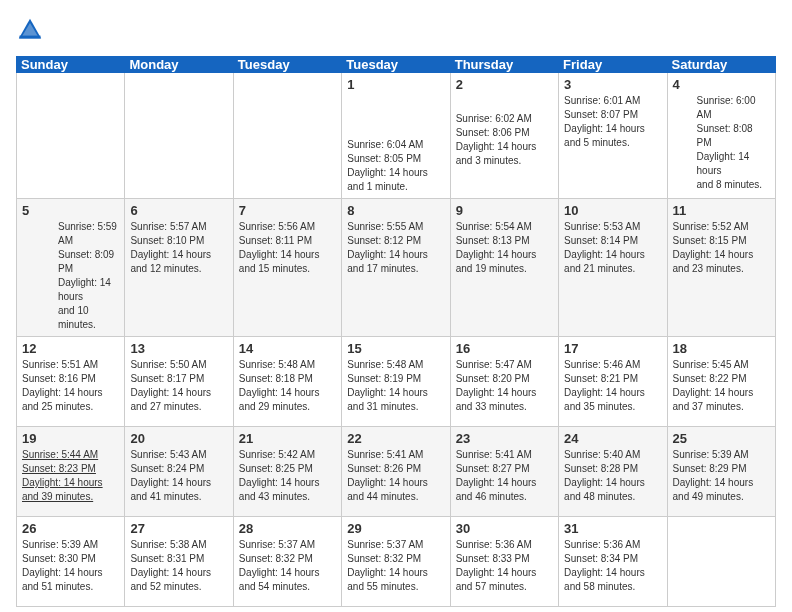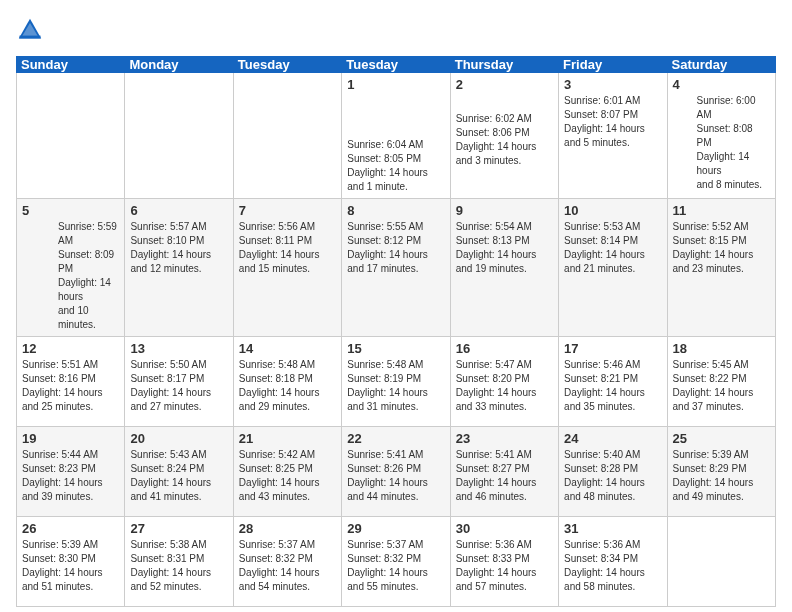--- a/index.html
+++ b/index.html
@@ -259,21 +259,21 @@
           <span class="day-num">18</span>
           <div class="cell-content" style="white-space: pre-line;">Sunrise: 5:45 AM
 Sunset: 8:22 PM
 Daylight: 14 hours
 and 37 minutes.</div>
         </td>
       </tr>
       <tr>
         <td>
           <span class="day-num">19</span>
-          <div class="cell-content" style="white-space: pre-line;">Sunrise: 5:44 AM
+          <div class="cell-content" style="white-space: pre-line; text-decoration: underline;">Sunrise: 5:44 AM
 Sunset: 8:23 PM
 Daylight: 14 hours
 and 39 minutes.</div>
         </td>
         <td>
           <span class="day-num">20</span>
           <div class="cell-content" style="white-space: pre-line;">Sunrise: 5:43 AM
 Sunset: 8:24 PM
 Daylight: 14 hours
 and 41 minutes.</div>

